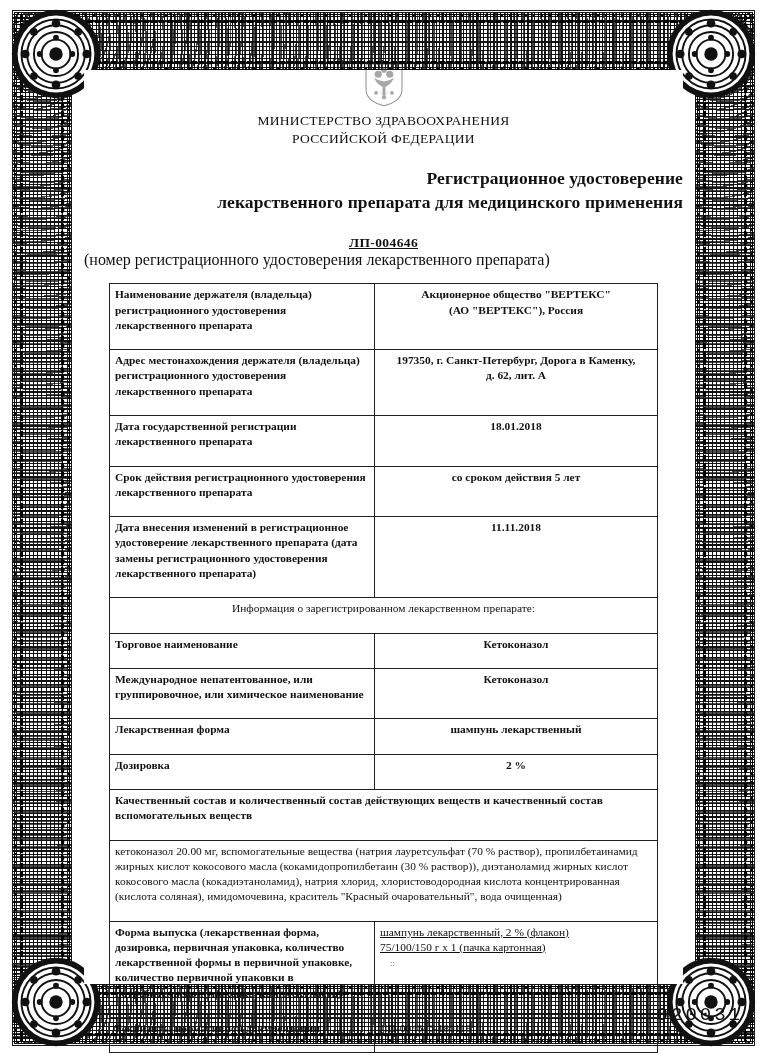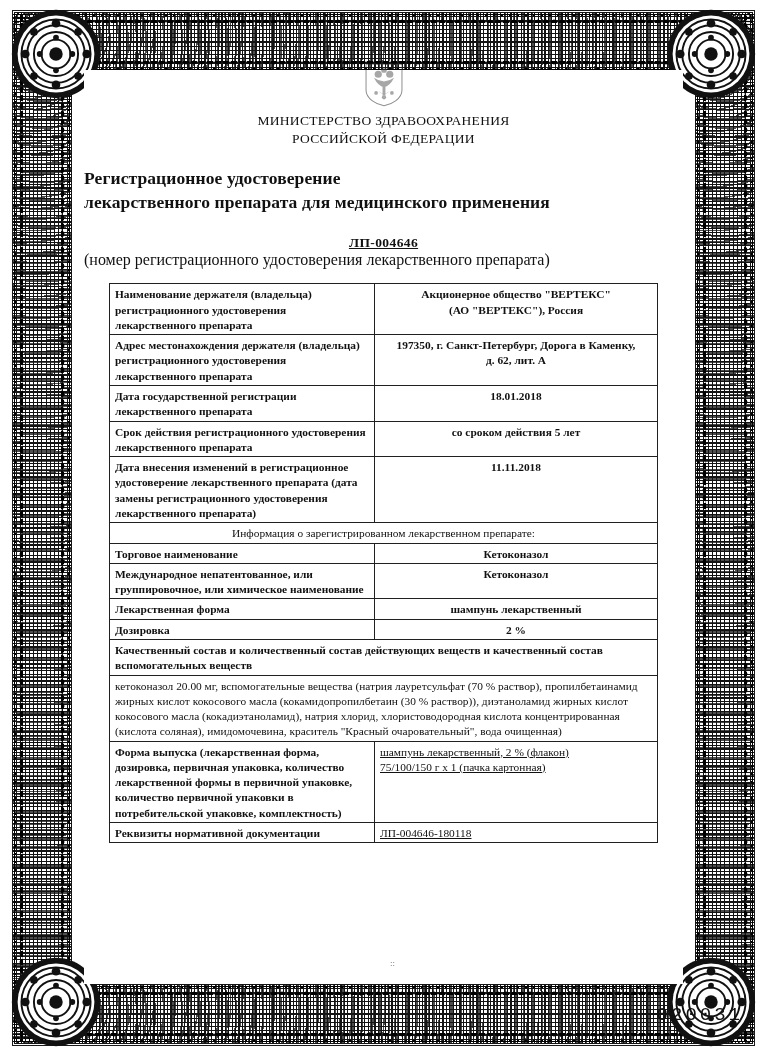--- a/index.html
+++ b/index.html
@@ -111,21 +111,21 @@
   .emblem svg{width:100%;height:100%;display:block;}
 
   .ministry{
     text-align:center;
     font-size:13.5px;
     letter-spacing:.3px;
     line-height:1.32;
     margin-top:4px;
   }
   .main-title{
-    text-align:left;
+    text-align:right;
     font-weight:bold;
     font-size:17.5px;
     line-height:1.42;
     margin-top:18px;
     letter-spacing:.1px;
   }
   .reg-number{
     text-align:center;
     font-weight:bold;
     font-size:13.5px;
@@ -141,21 +141,21 @@
   
   table.reg{
     width:548px;
     margin:14px auto 0;
     border-collapse:collapse;
     table-layout:fixed;
   }
   table.reg td{
     border:1px solid #202020;
     vertical-align:top;
-    padding:3px 5px 1px;
+    padding:3px 5px 16px;
     font-size:11.4px;
     line-height:1.34;
   }
   td.label{width:265px;font-weight:bold;}
   td.value{text-align:center;font-weight:bold;}
   td.section{
     text-align:center;
     font-weight:normal;
     font-size:12px;
     padding:3px 4px 4px;

